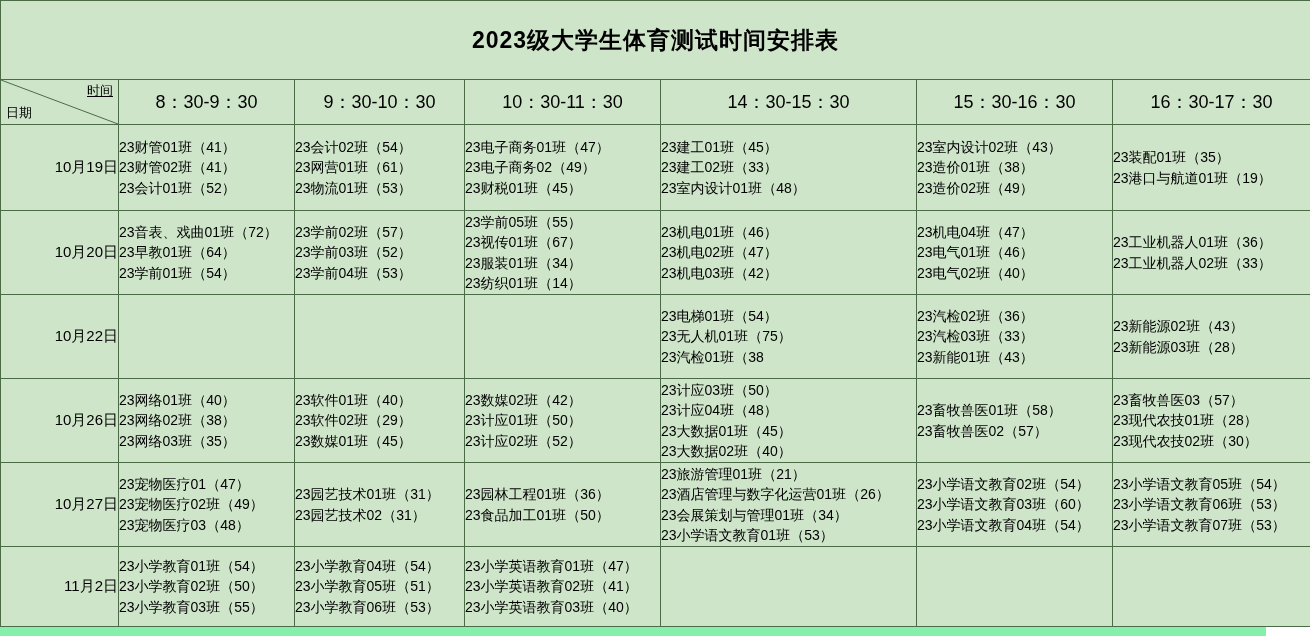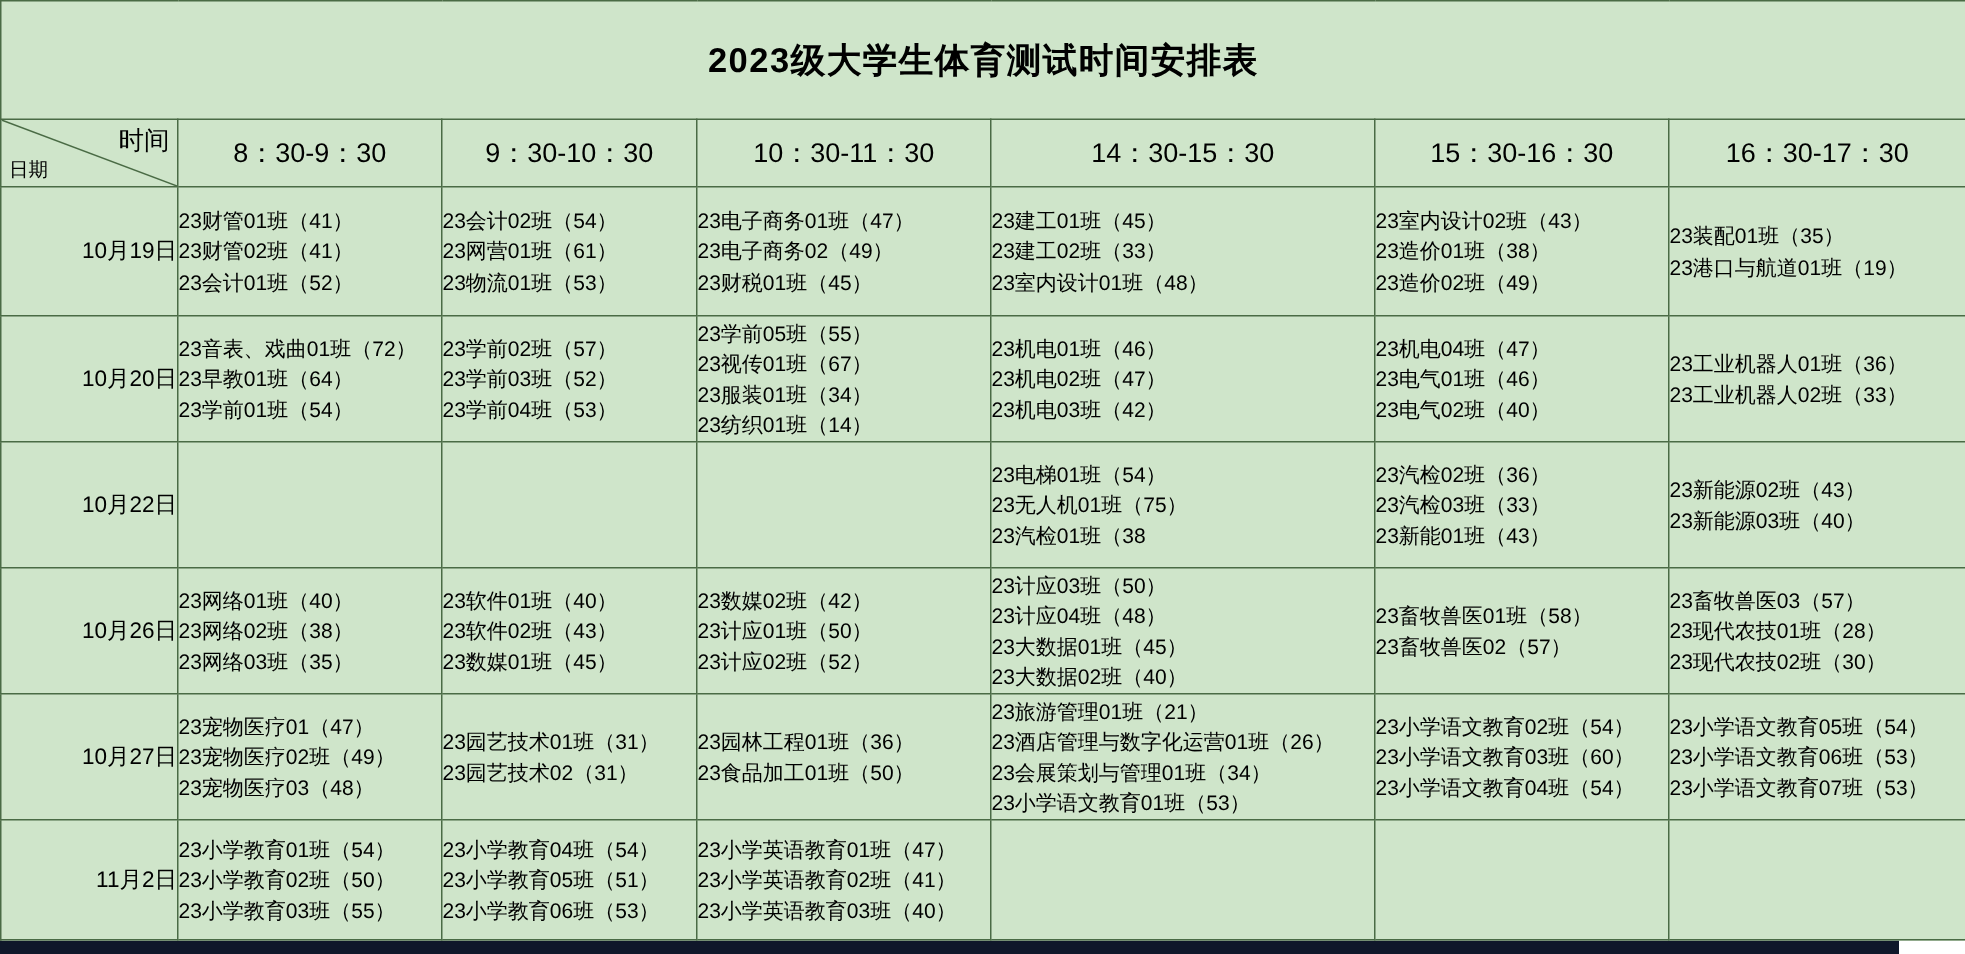--- a/index.html
+++ b/index.html
@@ -5,21 +5,21 @@
   html,body{margin:0;padding:0;}
   body{
     width:1310px;height:636px;
     background:#ffffff;
     font-family:"Liberation Sans","DejaVu Sans",sans-serif;
   }
   .sheet{
     position:relative;
     width:1266px;height:636px;
     box-sizing:border-box;
-    background:#0f172a;
+    background:#86efac;
   }
   table.tt{
     border-collapse:collapse;
     width:1310px;
     table-layout:fixed;
     background:#cfe5ca;
   }
   table.tt td, table.tt th{
     border:1px solid #4a6b45;
     padding:0;
@@ -43,21 +43,21 @@
   .corner{
     position:relative;
     height:44px;
     padding:0;
     overflow:hidden;
   }
   .corner .diag{
     position:absolute;left:0;top:0;width:100%;height:100%;
   }
   .corner .lbl-time{
-    position:absolute;right:5px;top:2px;font-size:17px;
+    position:absolute;right:5px;top:2px;font-size:13px;text-decoration:underline;
   }
   .corner .lbl-date{
     position:absolute;left:5px;bottom:2px;font-size:13px;
   }
   .daycell{
     text-align:right;
     font-size:15px;
     color:#000;
     width:118px;
   }
@@ -187,34 +187,34 @@
             <div>23无人机01班（75）</div>
             <div>23汽检01班（38</div>
           </td>
         <td class="cell">
             <div>23汽检02班（36）</div>
             <div>23汽检03班（33）</div>
             <div>23新能01班（43）</div>
           </td>
         <td class="cell mid">
             <div>23新能源02班（43）</div>
-            <div>23新能源03班（40）</div>
+            <div>23新能源03班（28）</div>
           </td>
       </tr>
 
       <tr class="r4">
         <td class="daycell">10月26日</td>
         <td class="cell">
             <div>23网络01班（40）</div>
             <div>23网络02班（38）</div>
             <div>23网络03班（35）</div>
           </td>
         <td class="cell">
             <div>23软件01班（40）</div>
-            <div>23软件02班（43）</div>
+            <div>23软件02班（29）</div>
             <div>23数媒01班（45）</div>
           </td>
         <td class="cell">
             <div>23数媒02班（42）</div>
             <div>23计应01班（50）</div>
             <div>23计应02班（52）</div>
           </td>
         <td class="cell">
             <div>23计应03班（50）</div>
             <div>23计应04班（48）</div>

